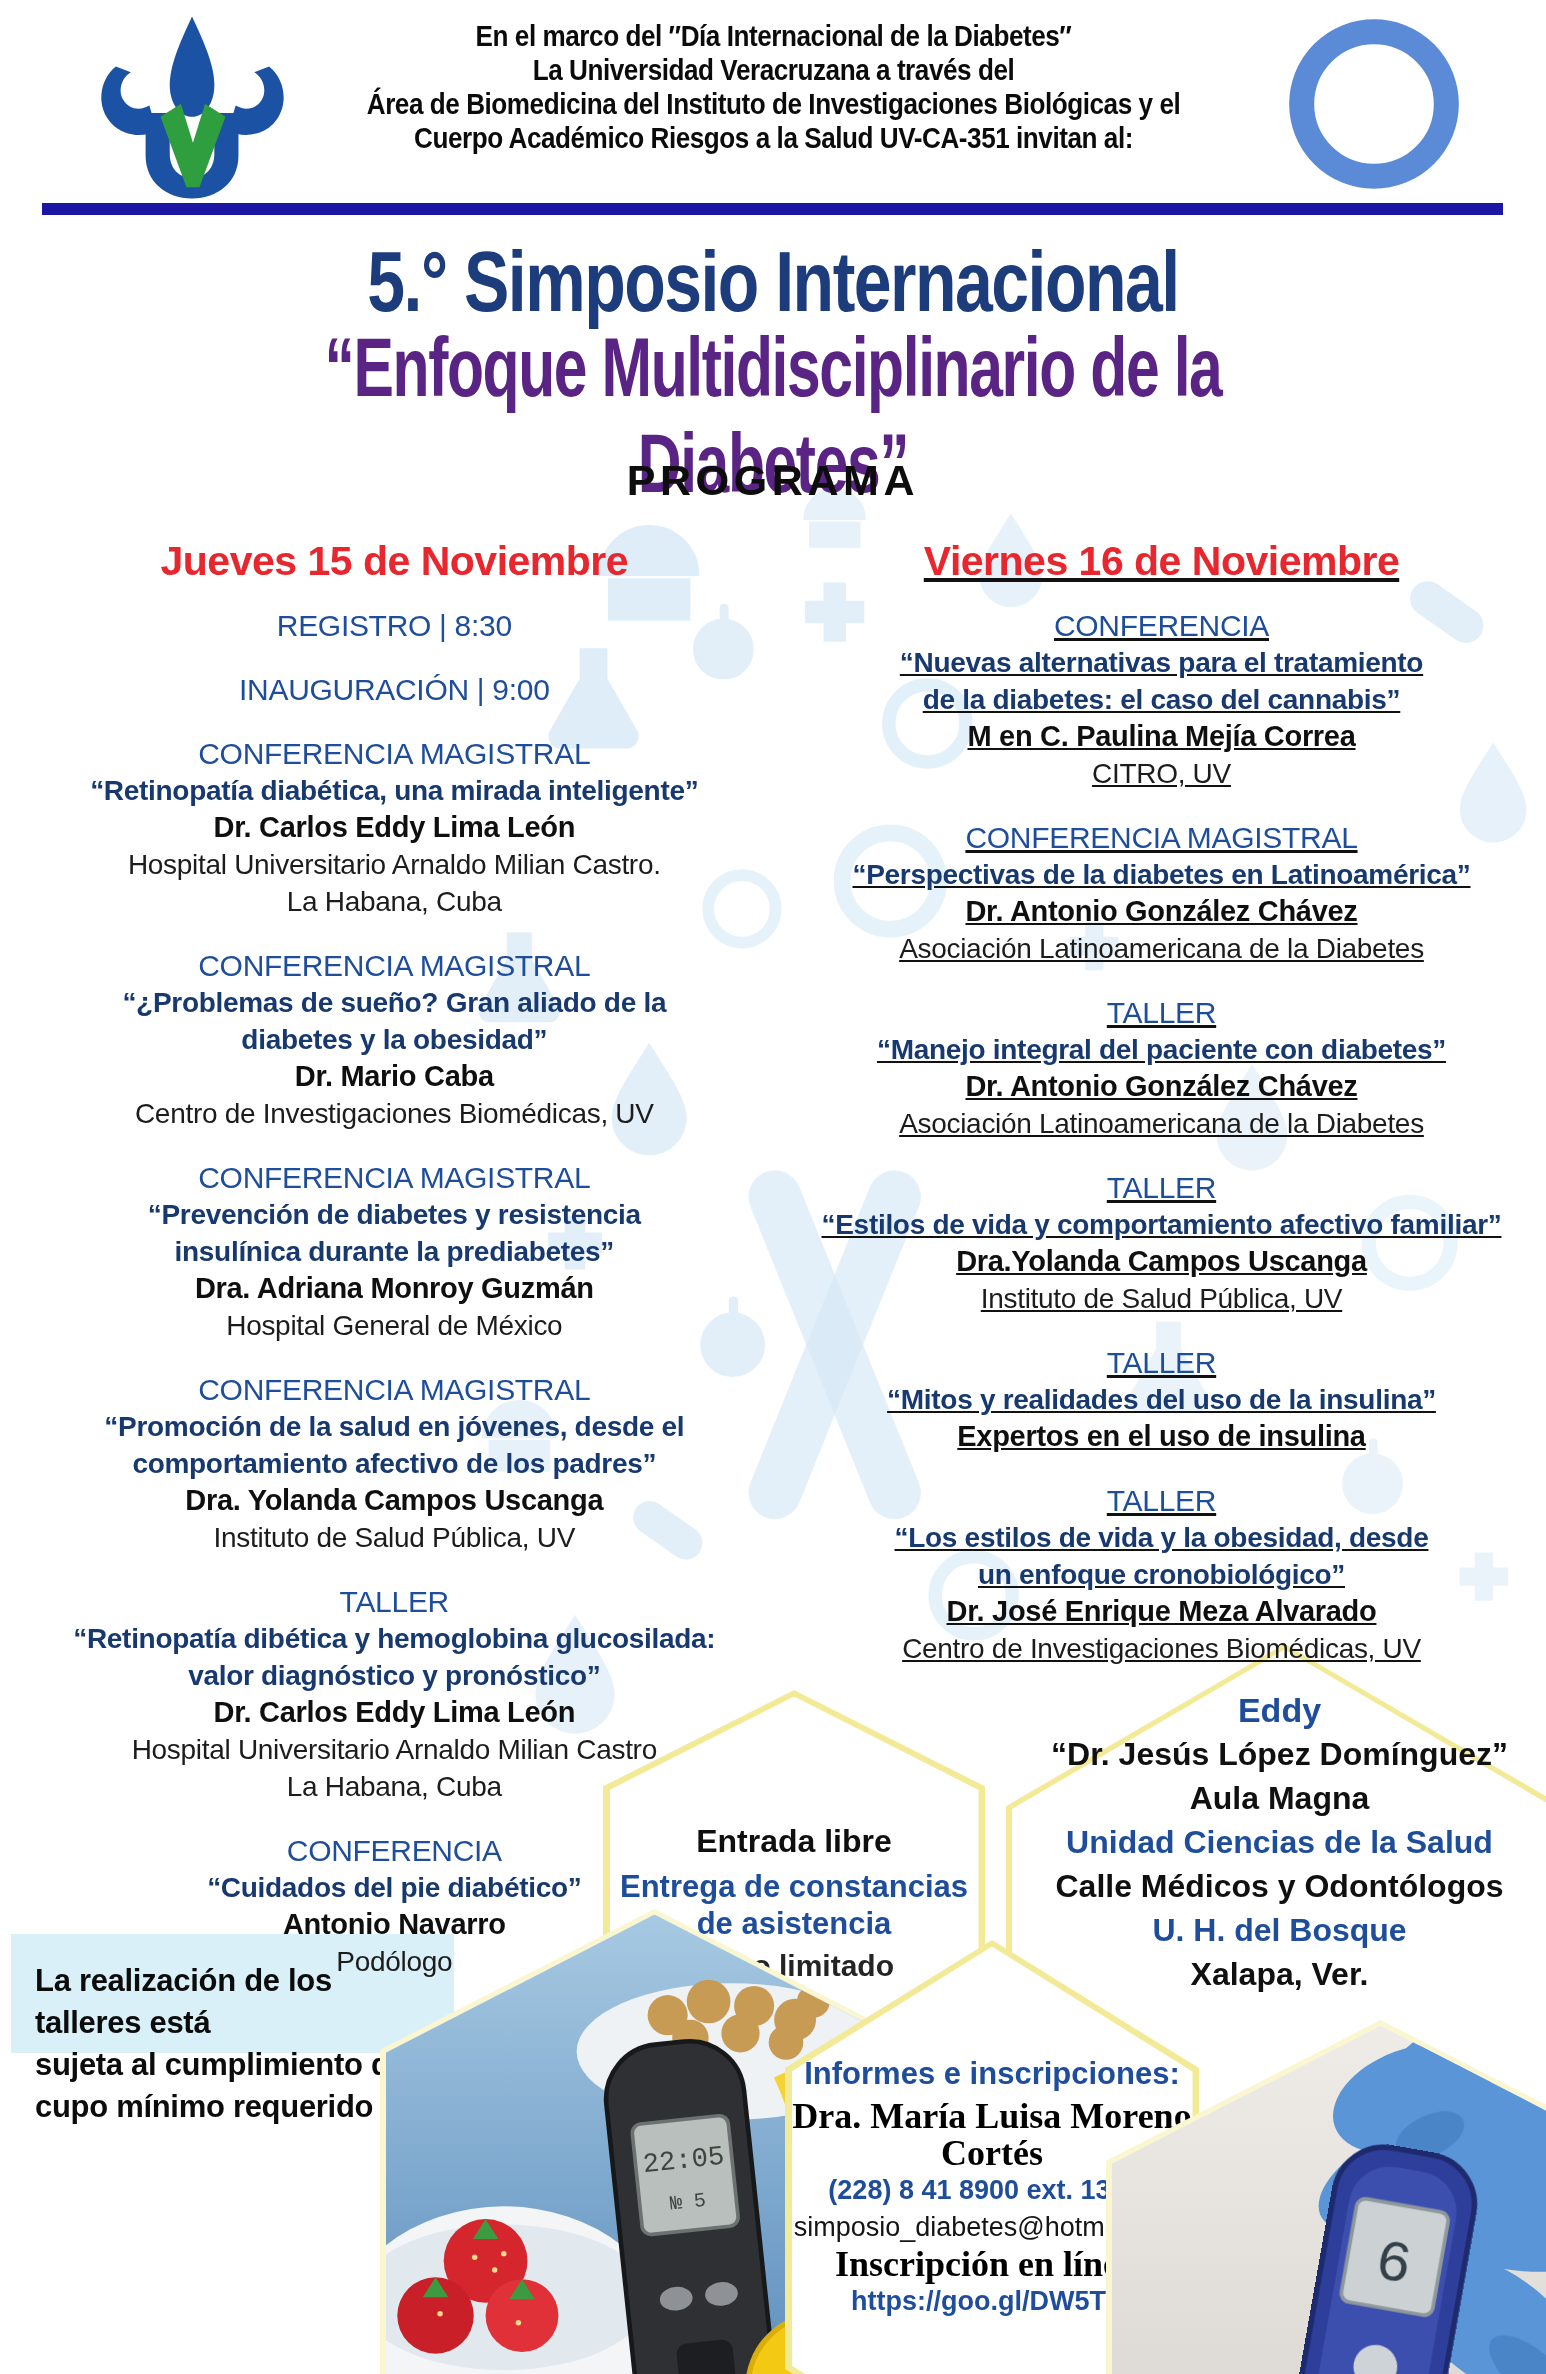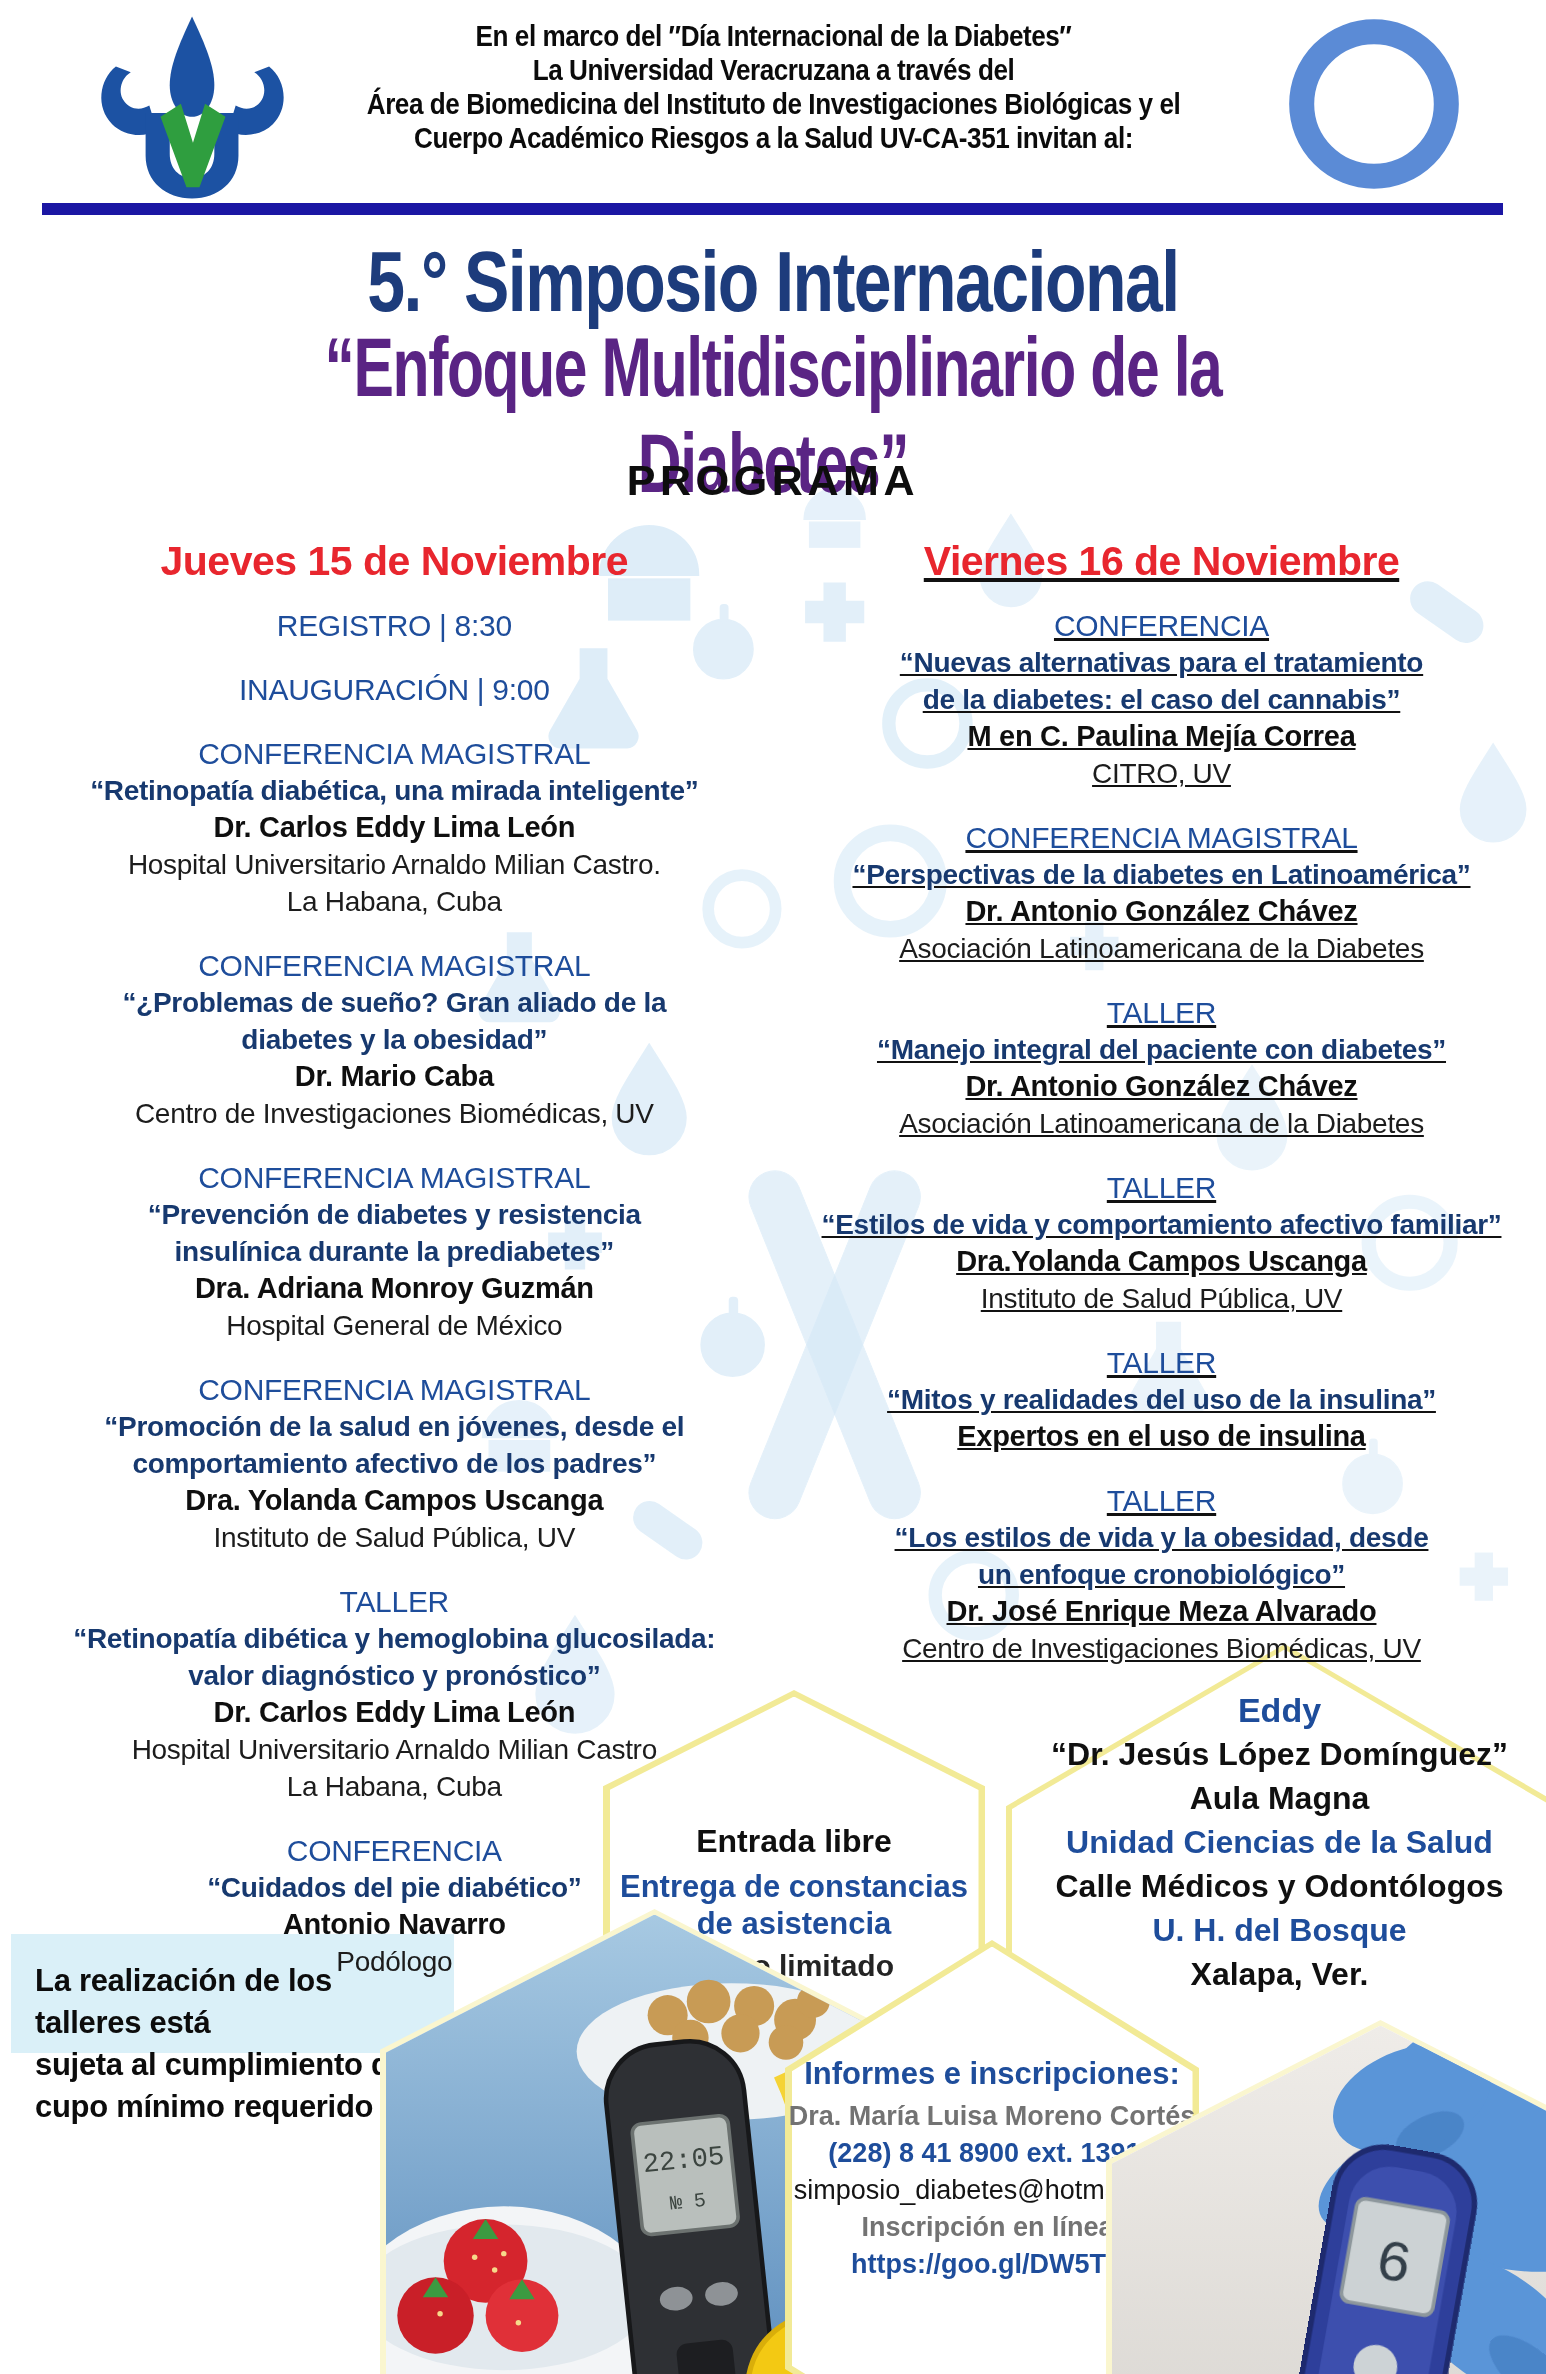--- a/index.html
+++ b/index.html
@@ -51,21 +51,21 @@
   .venue{position:absolute;left:1020px;top:1688px;width:519px;text-align:center;z-index:4;}
   .venue div{line-height:44px;}
   .venue-heading{font-size:34px;font-weight:700;color:#1e4d9b;}
   .venue .li-dark{font-size:32px;font-weight:700;color:#101010;}
   .venue .li-blue{font-size:32px;font-weight:700;color:#1e4d9b;}
 
   .contact-hex{left:785px;top:1940px;width:414px;height:557px;z-index:3;}
   .contact-content{position:absolute;inset:0;padding-top:115px;text-align:center;}
   .contact-content div{line-height:37px;}
   .contact-heading{font-size:31px;font-weight:700;color:#1e4d9b;margin-bottom:5.6px;}
-  .contact-content .li-dark{font-size:27px;font-weight:700;color:#737373;}
+  .contact-content .li-dark{font-size:36px;font-weight:700;color:#000000;font-family:Liberation Serif, serif;}
   .contact-content .li-plain{font-size:27px;font-weight:400;color:#141414;}
   .contact-content .li-blue{font-size:27px;font-weight:700;color:#1e4d9b;}
 
   .photo-hex-left{left:380px;top:1909px;width:549px;height:612px;z-index:3;background:#faf6cf;}
   .photo-hex-right{left:1106px;top:2020px;width:549px;height:612px;z-index:3;background:#faf6cf;}
   .photo-hex-left .hex-inner,.photo-hex-right .hex-inner{inset:5.6px;overflow:hidden;}
   .photo-svg{position:absolute;inset:0;width:100%;height:100%;}
 
   
   .notice-box{position:absolute;left:11px;top:1934px;width:443px;height:119px;background:#daf0f8;z-index:2;}

